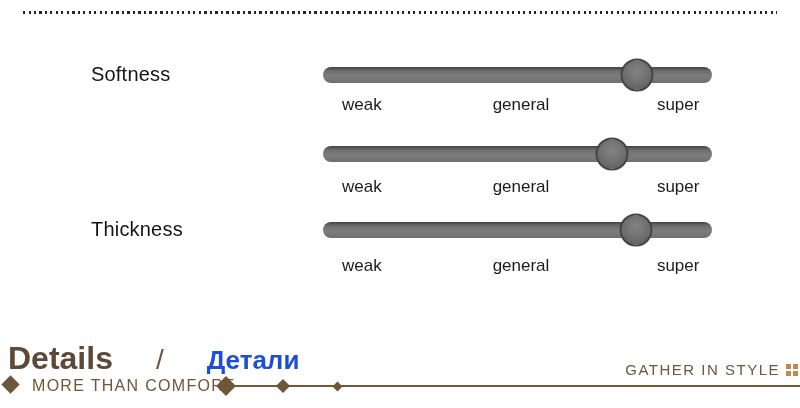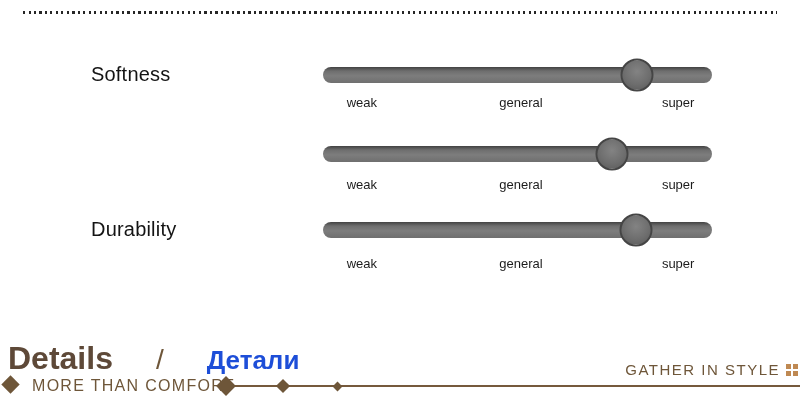--- a/index.html
+++ b/index.html
@@ -34,21 +34,21 @@
     transform:translate(-50%,-50%);
     background:radial-gradient(circle at 50% 38%,#838383 0%,#6e6e6e 55%,#585858 100%);
     border:2px solid #454545;box-sizing:border-box;
   }
   .ticks{position:absolute;left:323px;width:389px;height:20px;}
   .row-0 .ticks{top:37px}
   .row-1 .ticks{top:40px}
   .row-2 .ticks{top:43px}
   .tick{
     position:absolute;transform:translateX(-50%);white-space:nowrap;
-    font-size:13px;color:#1c1c1c;
+    font-size:17px;color:#1c1c1c;
   }
   .tick-0{left:10%}
   .tick-1{left:50.9%}
   .tick-2{left:91.3%}
 
   
   .footer-title{
     position:absolute;left:8px;top:340px;display:flex;align-items:baseline;
     white-space:nowrap;
     gap:35px;
@@ -98,21 +98,21 @@
     <div class="knob" style="left: 74.3%;"></div>
   </div>
   <div class="ticks">
     <span class="tick tick-0">weak</span>
     <span class="tick tick-1">general</span>
     <span class="tick tick-2">super</span>
   </div>
 </div>
 
 <div class="slider-row row-2">
-  <div class="attr-label">Durability</div>
+  <div class="attr-label">Thickness</div>
   <div class="track">
     <div class="knob" style="left: 80.5%;"></div>
   </div>
   <div class="ticks">
     <span class="tick tick-0">weak</span>
     <span class="tick tick-1">general</span>
     <span class="tick tick-2">super</span>
   </div>
 </div>
 

